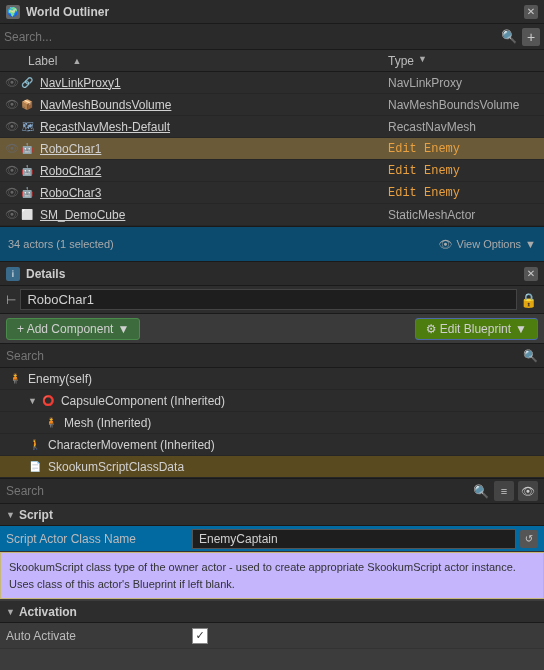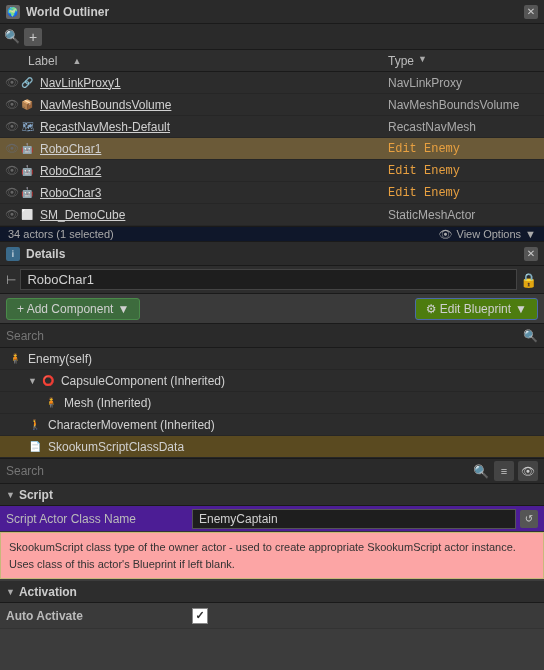--- a/index.html
+++ b/index.html
@@ -118,22 +118,22 @@
     }
     .outliner-row.selected { background: #6b5a38; }
     .outliner-row.orange-text .type-cell { color: #e8a040; font-family: Liberation Mono, monospace; }
     .eye-icon { width: 16px; height: 16px; color: #666; font-size: 11px; display: flex; align-items: center; justify-content: center; }
     .actor-icon { width: 16px; height: 16px; margin-right: 4px; display: flex; align-items: center; justify-content: center; font-size: 10px; }
     .actor-name { flex: 1; font-size: 12px; color: #d0d0d0; text-decoration: underline; }
     .type-cell { width: 160px; font-size: 12px; color: #aaa; padding-left: 4px; }
 
     
     .status-bar {
-      background: #0f172a;
-      height: 16px;
+      background: #0c4a6e;
+      height: 36px;
       display: flex;
       align-items: center;
       padding: 0 8px;
       border-top: 1px solid #1a1a1a;
       border-bottom: 1px solid #1a1a1a;
       justify-content: space-between;
     }
     .status-bar .count { font-size: 11px; color: #aaa; }
     .status-bar .view-options { display: flex; align-items: center; gap: 4px; font-size: 11px; color: #aaa; cursor: pointer; }
 
@@ -264,21 +264,21 @@
     .section-header .arrow { font-size: 9px; color: #aaa; }
     .section-header .title { font-size: 12px; color: #ccc; font-weight: bold; }
 
     
     .prop-row {
       display: flex;
       align-items: center;
       height: 26px;
       padding: 0 6px;
       border-bottom: 1px solid #333;
-      background: #4c1d95;
+      background: #0369a1;
       gap: 6px;
     }
     .prop-label {
       width: 180px;
       font-size: 12px;
       color: #bbb;
     }
     .prop-value {
       flex: 1;
       display: flex;
@@ -298,31 +298,31 @@
     .reset-btn {
       width: 18px; height: 18px;
       background: #555;
       border-radius: 2px;
       display: flex; align-items: center; justify-content: center;
       font-size: 10px; color: #ccc; cursor: pointer;
     }
 
     
     .tooltip-box {
-      background: #fca5a5;
+      background: #c4b5fd;
       border: 1px solid #c8b87a;
       padding: 6px 8px;
       font-size: 11px;
       color: #333;
       line-height: 1.5;
       border-bottom: 1px solid #c8b87a;
     }
 
     
-    .activation-section { background: #f97316; font-weight: bold; }
+    .activation-section { background: #f97316; }
     .prop-row-act {
       display: flex;
       align-items: center;
       height: 26px;
       padding: 0 6px;
       border-bottom: 1px solid #333;
       background: #3a3a3a;
       gap: 6px;
     }
     .checkbox {
@@ -338,20 +338,21 @@
 
 <div>
 
   <div class="panel-header">
     <div class="panel-icon">🌍</div>
     <span class="title">World Outliner</span>
     <div class="close-btn">✕</div>
   </div>
 
   <div class="search-bar">
+    <input type="text" placeholder="Search..." style="">
     <span class="icon">🔍</span>
     <div class="add-btn">+</div>
   </div>
 
   <div class="table-header">
     <div class="col-label">
       <span>Label</span>
       <span class="sort-arrow">▲</span>
     </div>
     <div class="col-type">

